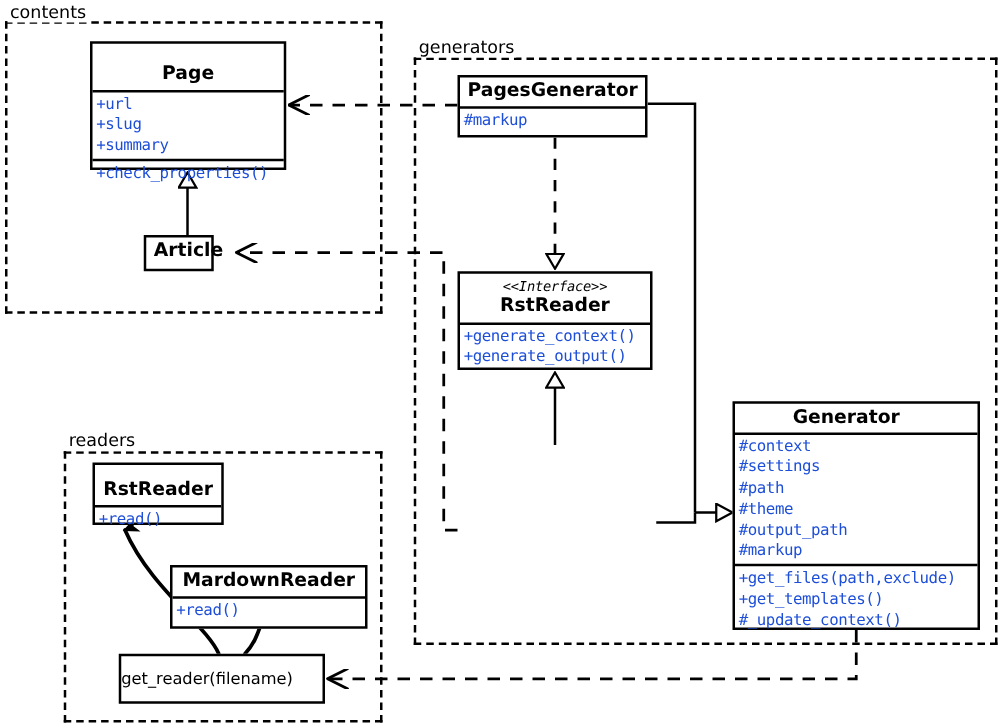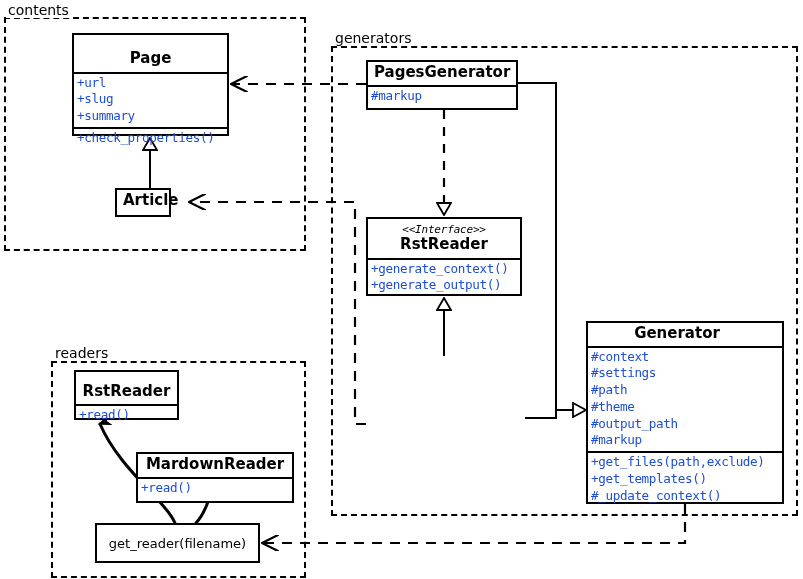--- a/index.html
+++ b/index.html
@@ -78,21 +78,21 @@
     letter-spacing: -0.35px;
   }
   
   .funcbox {
     position: absolute;
     border: 2px solid #000;
     background: #ffffff;
     box-sizing: border-box;
     display: flex;
     align-items: center;
-    justify-content: center;
+    justify-content: flex-start;
   }
   .funcbox span {
     font-size: 13px;
     color: #000;
   }
 </style>
 </head>
 <body>
 
 <div id="canvas">

